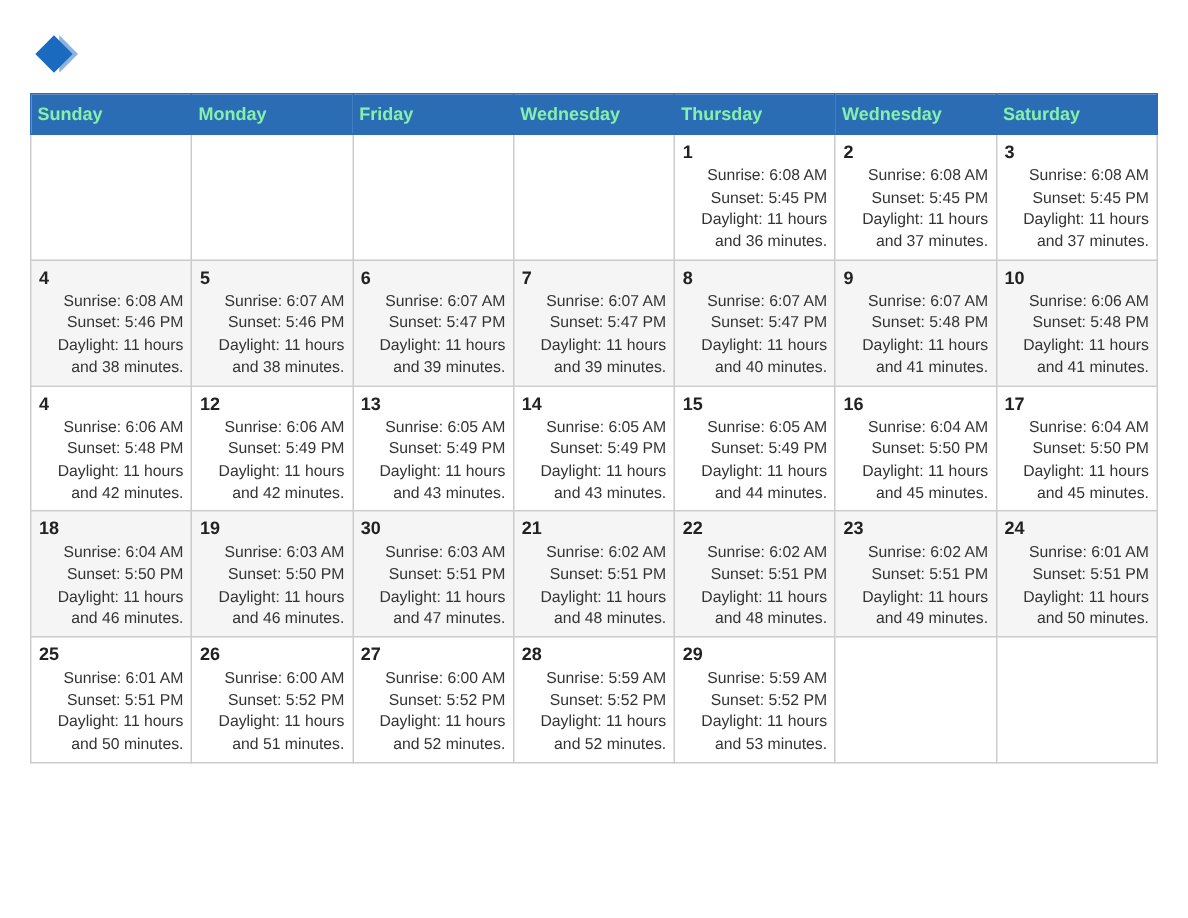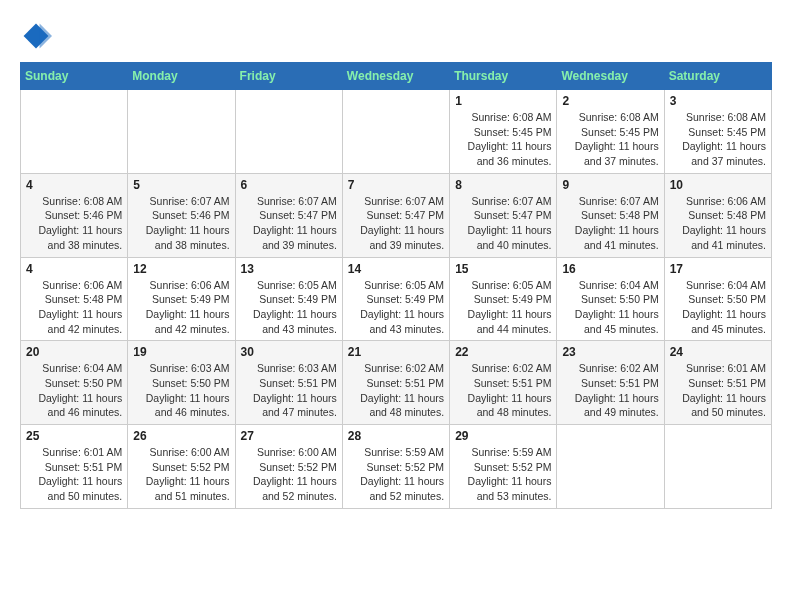--- a/index.html
+++ b/index.html
@@ -197,21 +197,21 @@
           <div class="day-num">16</div>
           <div class="day-info">Sunrise: 6:04 AM<br>Sunset: 5:50 PM<br>Daylight: 11 hours and 45 minutes.</div>
         </td>
         <td>
           <div class="day-num">17</div>
           <div class="day-info">Sunrise: 6:04 AM<br>Sunset: 5:50 PM<br>Daylight: 11 hours and 45 minutes.</div>
         </td>
       </tr>
       <tr>
         <td>
-          <div class="day-num">20</div>
+          <div class="day-num">18</div>
           <div class="day-info">Sunrise: 6:04 AM<br>Sunset: 5:50 PM<br>Daylight: 11 hours and 46 minutes.</div>
         </td>
         <td>
           <div class="day-num">19</div>
           <div class="day-info">Sunrise: 6:03 AM<br>Sunset: 5:50 PM<br>Daylight: 11 hours and 46 minutes.</div>
         </td>
         <td>
           <div class="day-num">30</div>
           <div class="day-info">Sunrise: 6:03 AM<br>Sunset: 5:51 PM<br>Daylight: 11 hours and 47 minutes.</div>
         </td>

